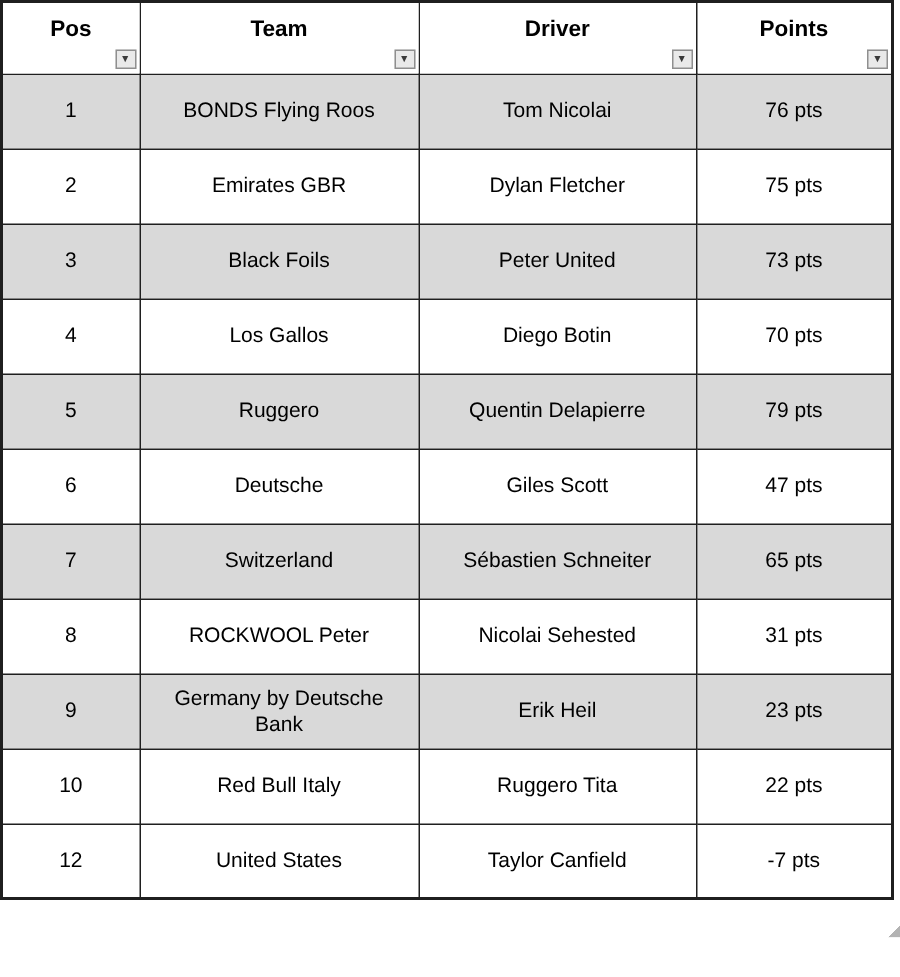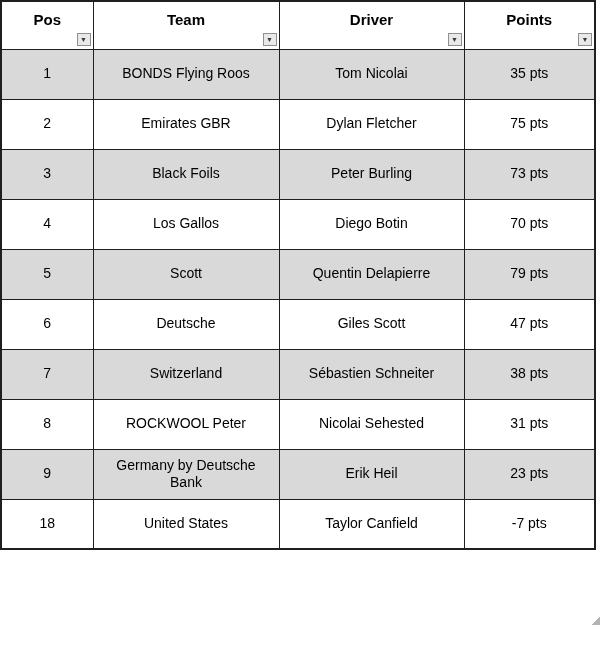--- a/index.html
+++ b/index.html
@@ -114,72 +114,78 @@
               <span class="filter-glyph">▼</span>
             </span>
         </th>
       </tr>
     </thead>
     <tbody>
       <tr class="alt">
         <td>1</td>
         <td>BONDS Flying Roos</td>
         <td>Tom Nicolai</td>
-        <td>35 pts</td>
+        <td>76 pts</td>
       </tr>
       <tr>
         <td>2</td>
         <td>Emirates GBR</td>
         <td>Dylan Fletcher</td>
         <td>75 pts</td>
       </tr>
       <tr class="alt">
         <td>3</td>
         <td>Black Foils</td>
-        <td>Peter Burling</td>
+        <td>Peter United</td>
         <td>73 pts</td>
       </tr>
       <tr>
         <td>4</td>
         <td>Los Gallos</td>
         <td>Diego Botin</td>
         <td>70 pts</td>
       </tr>
       <tr class="alt">
         <td>5</td>
-        <td>Scott</td>
+        <td>Ruggero</td>
         <td>Quentin Delapierre</td>
         <td>79 pts</td>
       </tr>
       <tr>
         <td>6</td>
         <td>Deutsche</td>
         <td>Giles Scott</td>
         <td>47 pts</td>
       </tr>
       <tr class="alt">
         <td>7</td>
         <td>Switzerland</td>
         <td>Sébastien Schneiter</td>
-        <td>38 pts</td>
+        <td>65 pts</td>
       </tr>
       <tr>
         <td>8</td>
         <td>ROCKWOOL Peter</td>
         <td>Nicolai Sehested</td>
         <td>31 pts</td>
       </tr>
       <tr class="alt">
         <td>9</td>
         <td>Germany by Deutsche Bank</td>
         <td>Erik Heil</td>
         <td>23 pts</td>
       </tr>
       <tr>
-        <td>18</td>
+        <td>10</td>
+        <td>Red Bull Italy</td>
+        <td>Ruggero Tita</td>
+        <td>22 pts</td>
+      </tr>
+      <tr>
+        <td>12</td>
         <td>United States</td>
         <td>Taylor Canfield</td>
         <td>-7 pts</td>
       </tr>
     </tbody>
   </table>
   <div class="corner-marker"></div>
 </div>
 
 </body></html>

